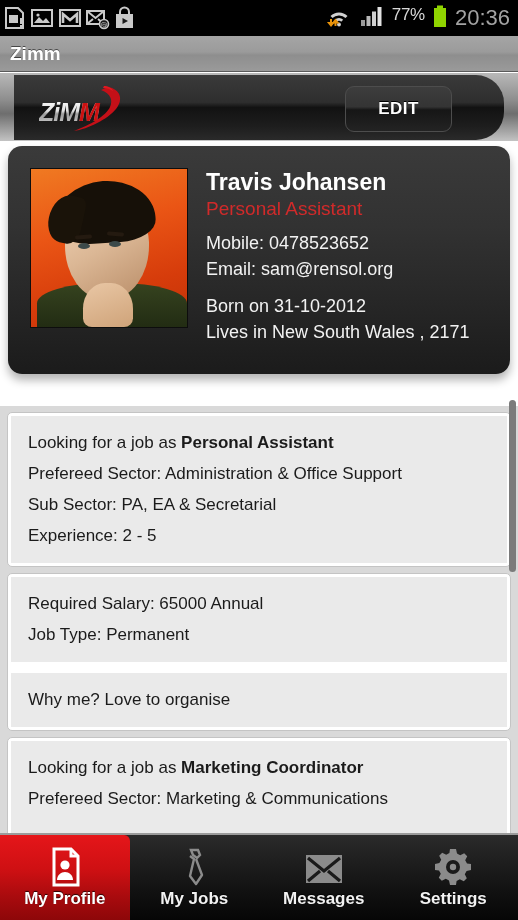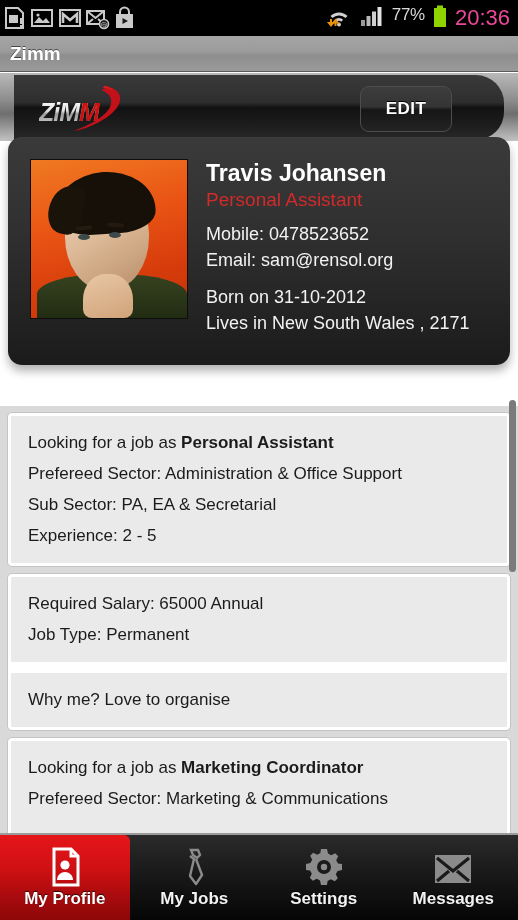--- a/index.html
+++ b/index.html
@@ -14,21 +14,21 @@
   
   .statusbar {
     position: absolute; top:0; left:0; width:518px; height:36px;
     background:#000; display:flex; align-items:center;
     padding: 0 8px 0 4px;
   }
   .sb-left { display:flex; align-items:center; gap:4px; }
   .sb-right { margin-left:auto; display:flex; align-items:flex-start; gap:8px; }
   .sb-icon { display:block; }
   .sb-pct { color:#d8d8d8; font-size:17px; font-weight:400; letter-spacing:-0.3px; }
-  .sb-clock { color:#ec4899; font-size:22px; font-weight:400; letter-spacing:0px; }
+  .sb-clock { color:#a3a3a3; font-size:22px; font-weight:400; letter-spacing:0px; }
 
   
   .titlebar {
     position:absolute; top:36px; left:0; width:518px; height:36px;
     background: linear-gradient(to bottom,#a5a5a5 0%,#9b9b9b 45%,#8e8e8e 55%,#9a9a9a 100%);
     display:flex; align-items:center;
     border-bottom:1px solid #5a5a5a;
   }
   .titlebar .t { color:#fff; font-size:19px; font-weight:bold; padding-left:10px;
                  text-shadow: 0 -1px 0 rgba(0,0,0,.55); }
@@ -48,31 +48,31 @@
   .logo-text {
     position:absolute; left:3px; top:11px;
     font-size:25px; font-weight:bold; font-style:italic; letter-spacing:-1px;
     background: linear-gradient(to bottom,#ffffff 0%,#e2e2e2 45%,#9a9a9a 55%,#d8d8d8 100%);
     -webkit-background-clip:text; background-clip:text; color:transparent;
   }
   .logo-text .redm { color:#cc1111; -webkit-text-fill-color:#cc1111; }
   .logo-swoosh { position:absolute; left:28px; top:-2px; }
 
   .edit-btn {
-    position:absolute; right:52px; top:11px; width:92px; height:46px;
+    position:absolute; right:52px; top:11px; width:107px; height:46px;
     border-radius:9px; border:1px solid #4d4d4d;
     background: linear-gradient(to bottom,#3d3d3d 0%,#343434 45%,#161616 52%,#232323 100%);
     color:#ffffff; font-size:17px; font-weight:bold; letter-spacing:0.5px;
     display:flex; align-items:center; justify-content:center;
     text-shadow:0 -1px 0 #000;
   }
 
   
   .profile-card {
-    position:absolute; top:137px; left:8px; width:502px; height:228px;
+    position:absolute; top:146px; left:8px; width:502px; height:228px;
     background: linear-gradient(to bottom,#3a3a3a 0%,#323232 35%,#262626 70%,#1b1b1b 100%);
     border-radius:14px;
     box-shadow: 0 6px 10px rgba(0,0,0,.30);
     display:flex; padding:22px 0 0 22px;
   }
   .avatar {
     width:158px; height:160px; flex:0 0 158px;
     border:1px solid #0d0d0d;
     background: linear-gradient(165deg,#f07a22 0%,#ea5515 38%,#d63c0b 72%,#c23207 100%);
     position:relative; overflow:hidden;
@@ -299,32 +299,32 @@
         <div class="ticon">
           <svg width="38" height="40" viewBox="0 0 38 40">
             <path d="M16 3h7l2 5-3 3-4-3z" fill="none" stroke="#8b8b8b" stroke-width="2.4"></path>
             <path d="M15 9l4 3-4 17 6 8 6-9-6-16" fill="none" stroke="#8b8b8b" stroke-width="2.4" stroke-linejoin="round"></path>
           </svg>
         </div>
         <div class="tlabel">My Jobs</div>
       </div>
       <div class="tab">
         <div class="ticon">
+          <svg width="40" height="36" viewBox="0 0 40 36">
+            <rect x="2" y="4" width="36" height="28" fill="#8b8b8b"></rect>
+            <path d="M4 7l16 13L36 7M4 30l12-10M36 30L24 20" stroke="#1a1a1a" stroke-width="3.2" fill="none"></path>
+          </svg>
+        </div>
+        <div class="tlabel">Messages</div>
+      </div>
+      <div class="tab">
+        <div class="ticon">
           <svg width="40" height="40" viewBox="0 0 40 40">
             <path d="M17 2h6l1 4.4 3.2 1.8 4-2 3 3-2 4 1.8 3.2L38 17v6l-4.4 1 -1.8 3.2 2 4 -3 3 -4-2 -3.2 1.8L23 38h-6l-1-4.4 -3.2-1.8 -4 2 -3-3 2-4 -1.8-3.2L2 23v-6l4.4-1 1.8-3.2 -2-4 3-3 4 2 3.2-1.8z" fill="#8b8b8b"></path>
             <circle cx="20" cy="20" r="7" fill="#1a1a1a"></circle>
             <circle cx="20" cy="20" r="3.2" fill="#8b8b8b"></circle>
           </svg>
         </div>
         <div class="tlabel">Settings</div>
       </div>
-      <div class="tab">
-        <div class="ticon">
-          <svg width="40" height="36" viewBox="0 0 40 36">
-            <rect x="2" y="4" width="36" height="28" fill="#8b8b8b"></rect>
-            <path d="M4 7l16 13L36 7M4 30l12-10M36 30L24 20" stroke="#1a1a1a" stroke-width="3.2" fill="none"></path>
-          </svg>
-        </div>
-        <div class="tlabel">Messages</div>
-      </div>
     </div>
 
 </div>
 
 </body></html>

